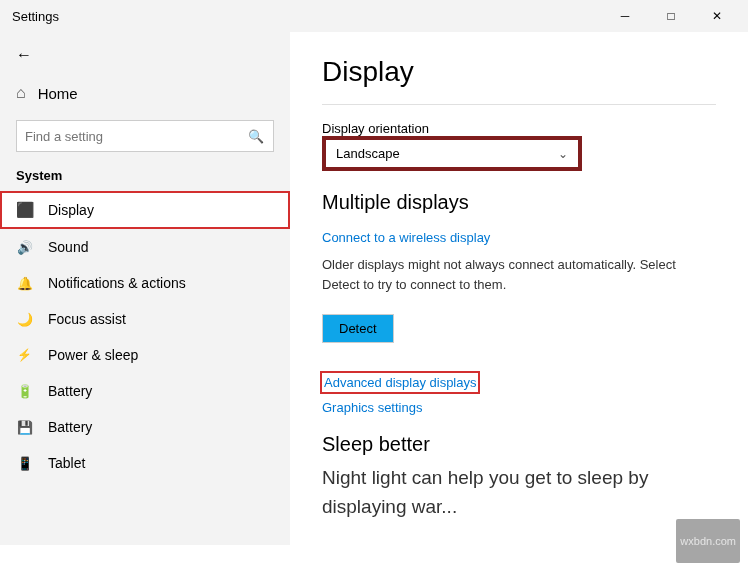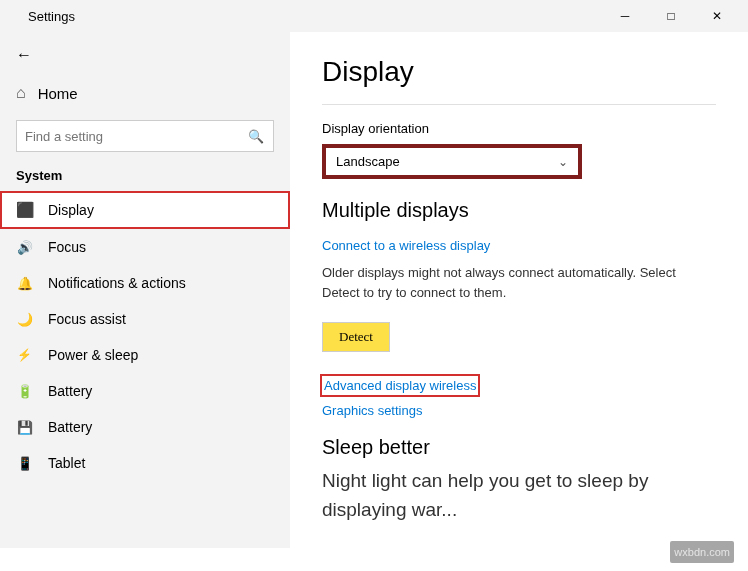--- a/index.html
+++ b/index.html
@@ -13,21 +13,21 @@
       flex-direction: column;
     }
 
     
     .title-bar {
       display: flex;
       align-items: center;
       justify-content: space-between;
       height: 32px;
       background: #f3f3f3;
-      padding: 0 8px 0 28px;
+      padding: 0 8px 0 12px;
       flex-shrink: 0;
     }
     .title-bar-left {
       display: flex;
       align-items: center;
       gap: 8px;
     }
     .title-bar-controls {
       display: flex;
       align-items: center;
@@ -144,21 +144,20 @@
 
     .section-divider {
       border: none;
       border-top: 1px solid #e0e0e0;
       margin: 8px 0 16px 0;
     }
 
     .setting-label {
       font-size: 13px;
       color: #000;
-      margin-bottom: 8px;
     }
 
     .dropdown {
       display: flex;
       align-items: center;
       justify-content: space-between;
       border: 4px solid #7f1d1d;
       padding: 6px 10px;
       width: 260px;
       cursor: pointer;
@@ -198,52 +197,51 @@
       font-size: 13px;
       color: #333;
       margin-bottom: 20px;
       line-height: 1.5;
       max-width: 380px;
     }
 
     .detect-btn {
       display: inline-block;
       border: 1px solid #ccc;
-      background: #fde047;
+      background: #0ea5e9;
       padding: 6px 16px;
       font-size: 13px;
       cursor: pointer;
-      margin-bottom: 24px;
-      color: #000;
-      font-family: Liberation Serif, serif;
+      margin-bottom: 30px;
+      color: #000;
     }
 
     .sleep-section-title {
       font-size: 20px;
       font-weight: 400;
       color: #000;
       margin-top: 8px;
       margin-bottom: 8px;
     }
     .sleep-description {
       font-size: 19px;
       color: #333;
       line-height: 1.5;
       max-width: 400px;
     }
 
     
     .watermark {
       position: absolute;
       bottom: 8px;
-      right: 14px;
+      right: 8px;
       font-size: 11px;
       color: rgba(255,255,255,0.7);
       background: rgba(0,0,0,0.35);
-      padding: 5px 4px;
+      padding: 16px 4px;
       border-radius: 2px;
       pointer-events: none;
       z-index: 100;
     }
   </style>
 </head>
 <body>
 
 <div style="position:relative; width:748px; height:571px; overflow:hidden;">
 
@@ -277,21 +275,21 @@
       </div>
 
       <div class="sidebar-section-label">System</div>
 
       <div class="sidebar-item active">
         <span class="sidebar-item-icon">⬛</span>
         <span class="sidebar-item-label">Display</span>
       </div>
       <div class="sidebar-item">
         <span class="sidebar-item-icon" style="font-size:13px;">🔊</span>
-        <span class="sidebar-item-label">Focus</span>
+        <span class="sidebar-item-label">Sound</span>
       </div>
       <div class="sidebar-item">
         <span class="sidebar-item-icon" style="font-size:13px;">🔔</span>
         <span class="sidebar-item-label">Notifications &amp; actions</span>
       </div>
       <div class="sidebar-item">
         <span class="sidebar-item-icon" style="font-size:13px;">🌙</span>
         <span class="sidebar-item-label">Focus assist</span>
       </div>
       <div class="sidebar-item">
@@ -324,21 +322,21 @@
 
       <h2 class="section-title">Multiple displays</h2>
 
       <a class="link">Connect to a wireless display</a>
 
       <p class="description-text">Older displays might not always connect automatically. Select Detect to try to connect to them.</p>
 
       <button class="detect-btn">Detect</button>
 
       <br>
-      <span class="link-highlighted">Advanced display wireless</span>
+      <span class="link-highlighted">Advanced display displays</span>
       <br>
       <a class="link" style="margin-top:2px;">Graphics settings</a>
 
       <h2 class="sleep-section-title">Sleep better</h2>
       <p class="sleep-description">Night light can help you get to sleep by displaying war...</p>
     </div>
 
   </div>
 
   <div class="watermark">wxbdn.com</div>

